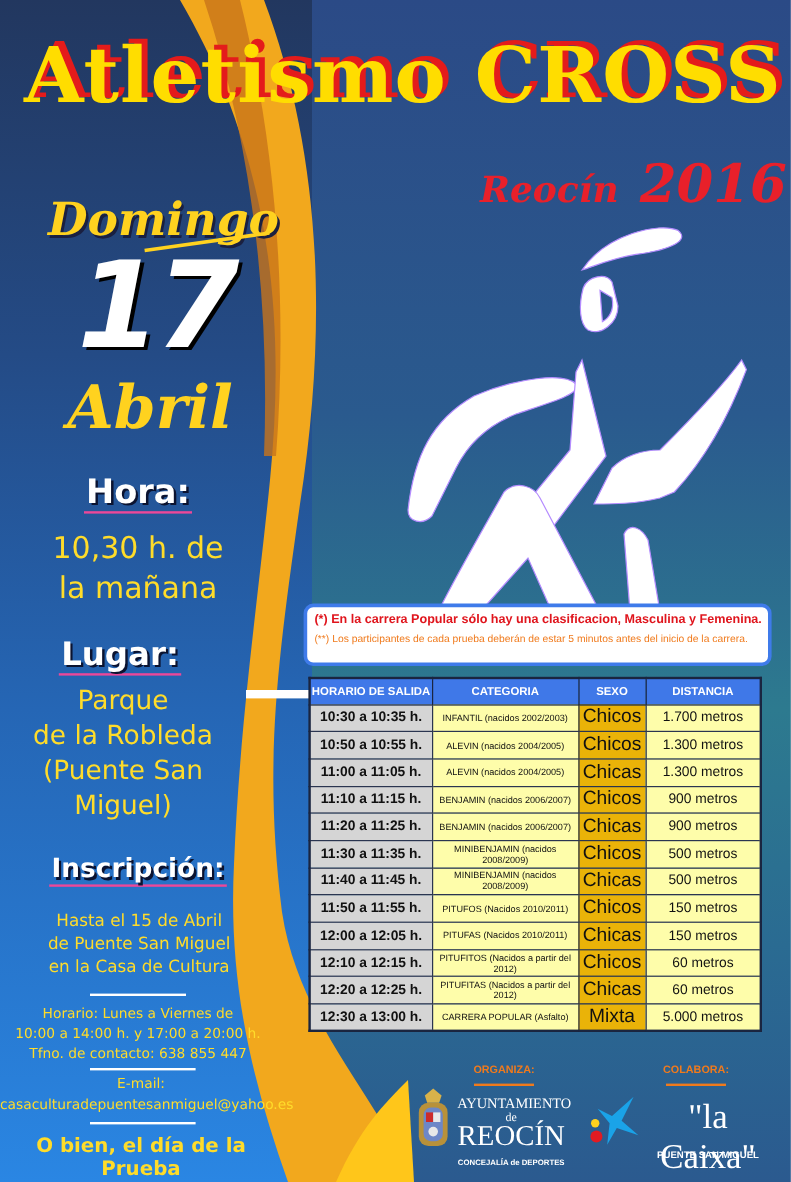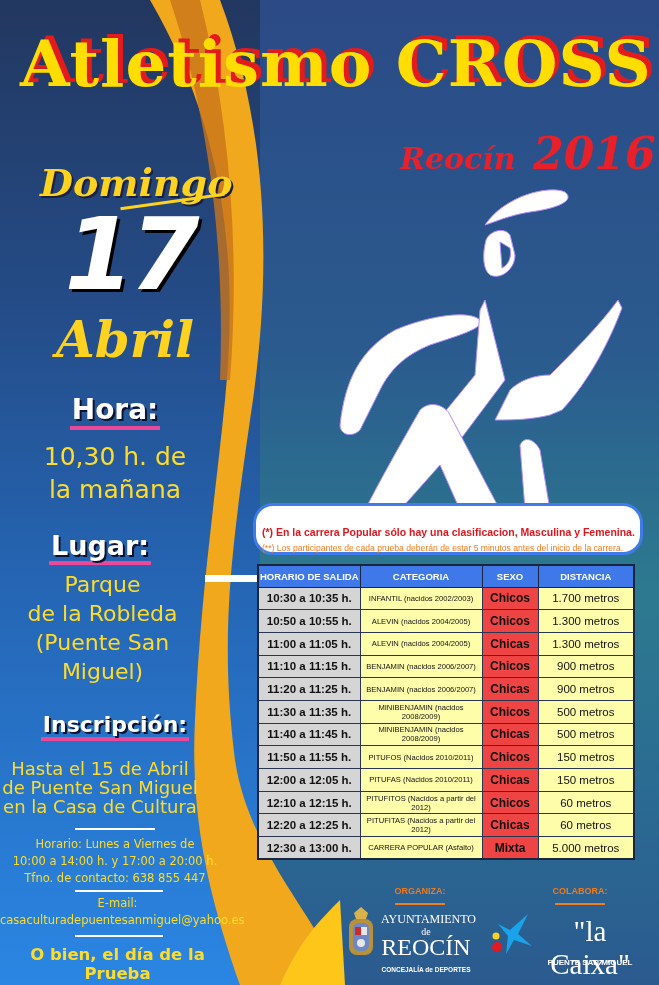--- a/index.html
+++ b/index.html
@@ -40,57 +40,57 @@
   }
   .month {
     position: absolute; left: 30px; top: 310px; width: 190px; text-align: center;
     font-family: "DejaVu Serif", serif; font-style: italic; font-weight: bold;
     font-size: 50px; color: #ffd21f;
   }
   .lbl {
     position: absolute; text-align: center; color: #ffffff; font-weight: bold;
     text-shadow: 2px 2px 0 #0b1330; font-family: "DejaVu Sans", sans-serif;
   }
-  .lbl span { border-bottom: 4px solid #ec4899; padding: 0 2px; }
+  .lbl span { border-bottom: 2px solid #ec4899; padding: 0 2px; }
   .val {
     position: absolute; text-align: center; color: #ffdc2a; font-family: "DejaVu Sans", sans-serif;
   }
   .hora-label { left: 0; top: 393px; width: 230px; font-size: 28px; }
   .hora-val { left: 0; top: 440px; width: 230px; font-size: 25px; line-height: 33px; }
   .lugar-label { left: 0; top: 530px; width: 200px; font-size: 27px; }
   .lugar-val { left: 0; top: 570px; width: 205px; font-size: 22px; line-height: 29px; }
   .insc-label { left: 0; top: 712px; width: 230px; font-size: 22px; }
-  .insc-val { left: 0; top: 759px; width: 200px; font-size: 18px; line-height: 19px; }
+  .insc-val { left: 16px; top: 759px; width: 200px; font-size: 14px; line-height: 19px; }
   .sep { position: absolute; height: 2px; background: #ffffff; }
   .horario { left: 0; top: 836px; width: 230px; font-size: 11.5px; line-height: 17px; }
   .email { left: 0; top: 895px; width: 235px; font-size: 11.5px; line-height: 17px; }
   .prueba { left: 0; top: 945px; width: 235px; font-size: 16.5px; font-weight: bold; }
 
   .runner { position: absolute; left: 300px; top: 180px; width: 340px; height: 330px; }
 
   .notes {
     position: absolute; left: 253px; top: 503px; width: 390px; height: 52px;
-    background: #ffffff; border: 3px solid #3f7bea; border-radius: 20px;
-    padding: 20px 6px; font-family: "DejaVu Sans Mono", monospace;
+    background: #ffffff; border: 3px solid #3f7bea; border-radius: 8px;
+    padding: 4px 6px; font-family: "DejaVu Sans Mono", monospace;
   }
   .note1 { color: #e0151d; font-size: 10.5px; font-weight: bold; white-space: nowrap; font-family: "Liberation Sans", sans-serif; }
   .note2 { color: #f07a1c; font-size: 8.6px; margin-top: 5px; white-space: nowrap; font-family: "Liberation Sans", sans-serif; }
 
   .schedule {
     position: absolute; left: 257px; top: 564px; width: 378px;
     border-collapse: collapse; border: 2px solid #1a2540;
   }
   .schedule th {
     background: #3f78e8; color: #ffffff; font-size: 9.5px; font-weight: bold;
     height: 22px; border: 1px solid #1a2540; text-align: center;
   }
   .schedule td { height: 22.7px; border: 1px solid #2a3550; text-align: center; color: #111; margin-top: 11px; }
   .schedule td.t { background: #d5d5d5; font-weight: bold; font-size: 11.5px; width: 102px; }
   .schedule td.c { background: #fefdaa; font-size: 7.6px; width: 122px; }
-  .schedule td.s { background: #ef4444; font-size: 12px; width: 56px; font-weight: bold; }
+  .schedule td.s { background: #eab308; font-size: 16px; width: 56px; }
   .schedule td.d { background: #fefdaa; font-size: 11.5px; }
 
   .sponsor-head {
     position: absolute; top: 886px; font-size: 9px; font-weight: bold; color: #f07a1c; text-align: center;
   }
   .sponsor-line { position: absolute; top: 903px; height: 2px; background: #f07a1c; }
   .org-head { left: 380px; width: 80px; }
   .col-head { left: 540px; width: 80px; }
   .crest { position: absolute; left: 344px; top: 905px; width: 34px; height: 60px; }
   .ayto-1 { position: absolute; left: 381px; top: 912px; width: 90px; text-align: center; font-family: "Liberation Serif", serif; color: #fff; font-size: 12px; }

